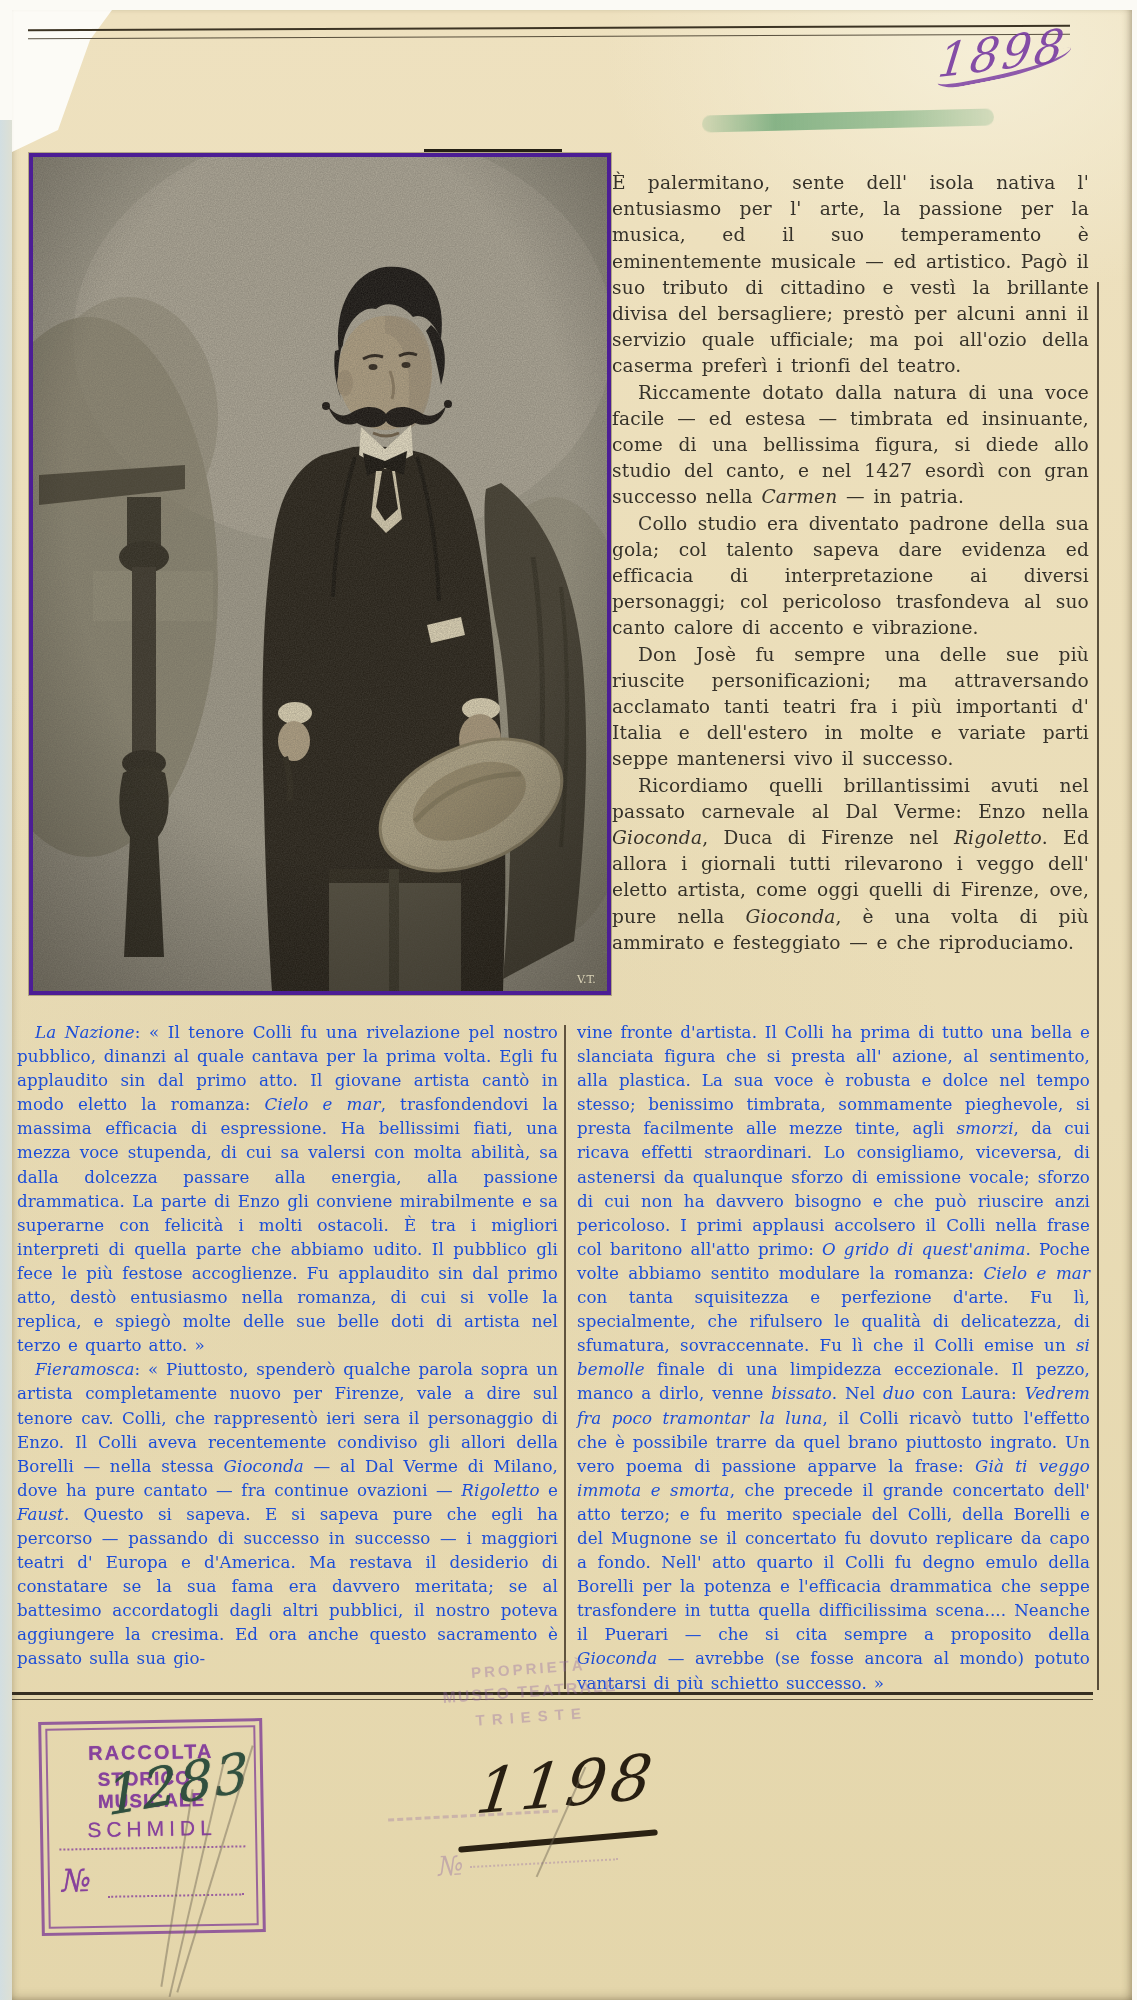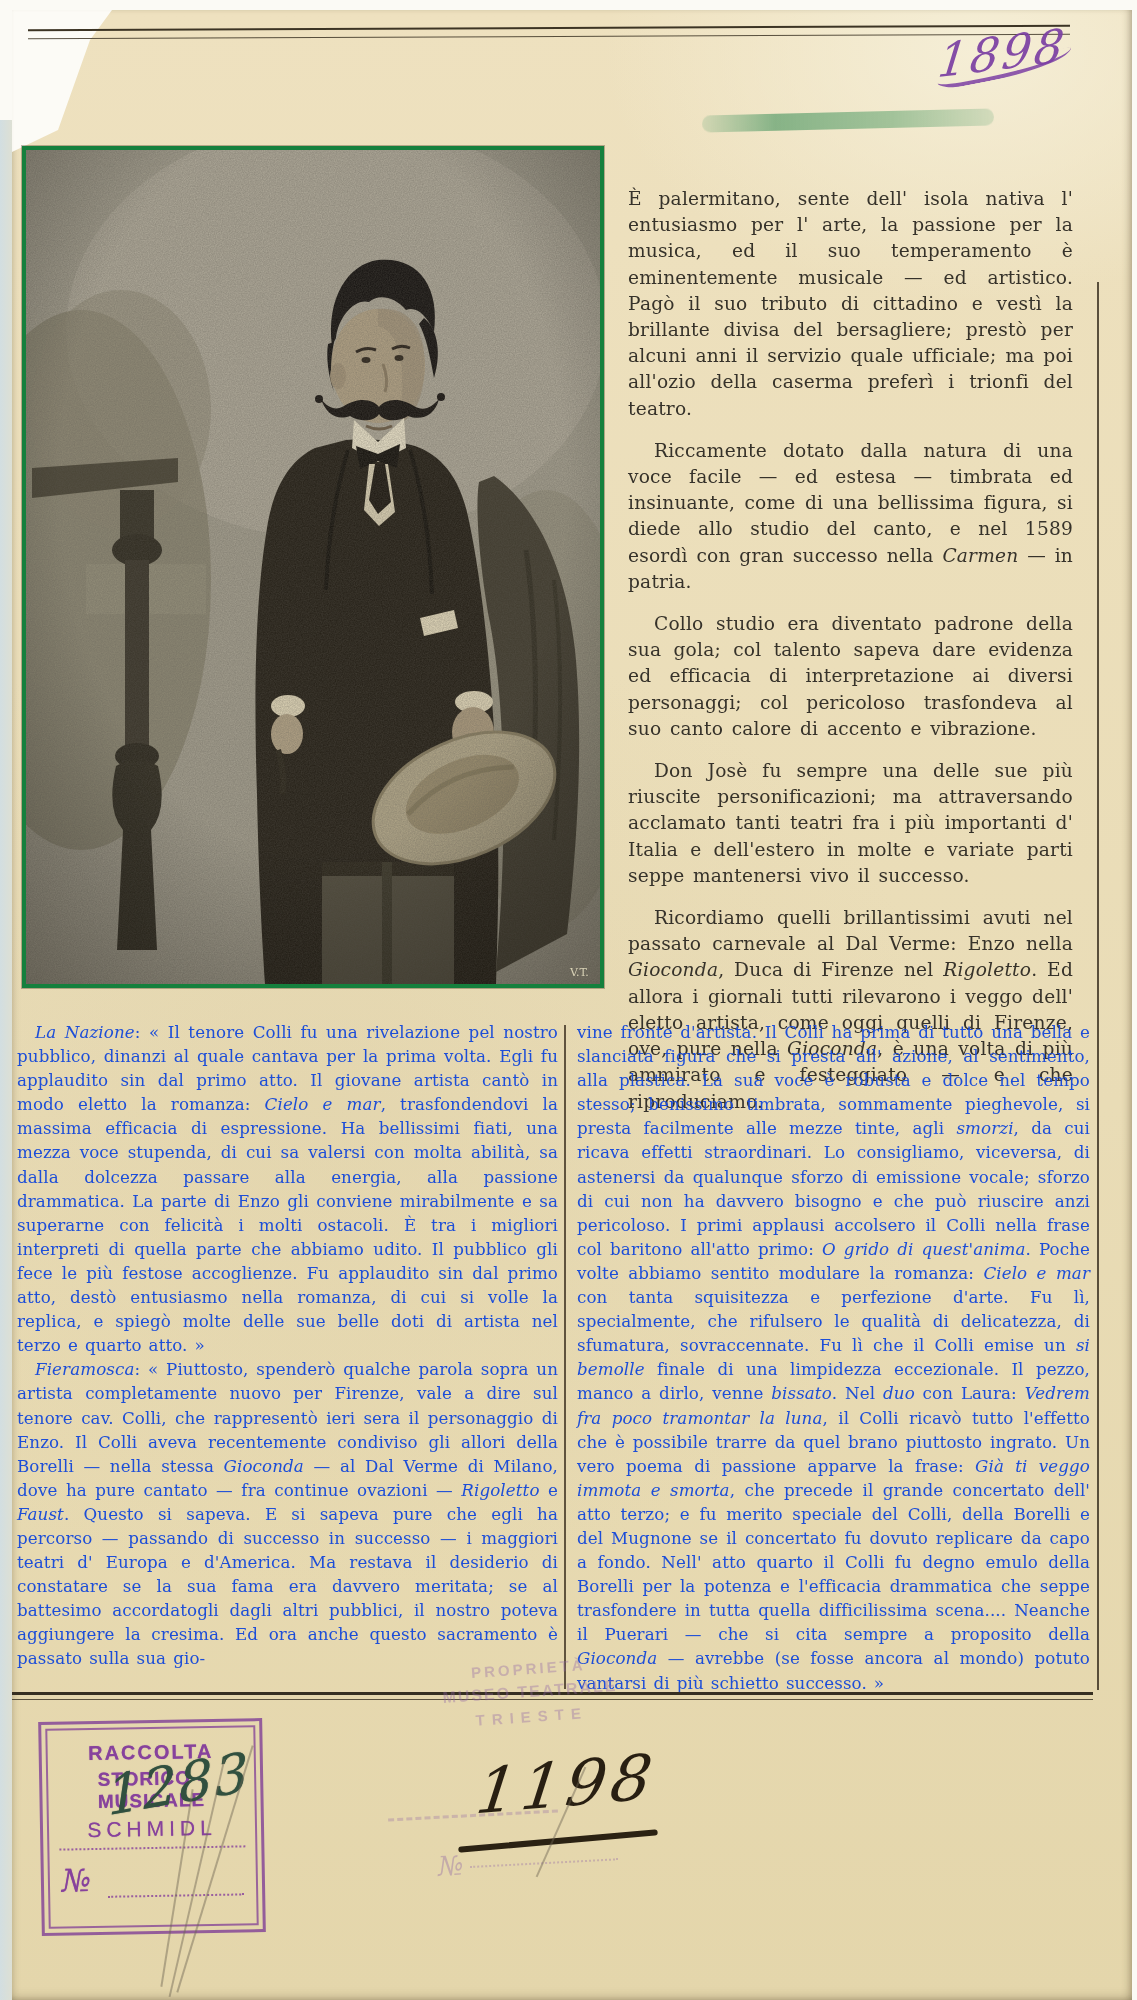--- a/index.html
+++ b/index.html
@@ -33,29 +33,29 @@
 
   .masthead{position:absolute;left:52px;top:42px;width:990px;margin:0;
             text-align:center;font-size:56px;font-weight:700;color:#171310;
             letter-spacing:.295em;word-spacing:.5em;white-space:nowrap;
             text-shadow:0 0 .6px #171310;}
   .green-mark{position:absolute;left:702px;top:112px;width:292px;height:17px;
             border-radius:9px;transform:rotate(-1.4deg);filter:blur(.4px);
             background:linear-gradient(90deg,rgba(96,164,116,.2),rgba(70,148,95,.62) 25%,rgba(82,156,102,.5) 65%,rgba(96,164,116,.22));}
   .title-underline{position:absolute;left:424px;top:149px;width:138px;height:3px;background:#241f14;}
 
-  .photo-frame{position:absolute;left:22px;top:146px;width:574px;height:834px;margin:0;
-            border:4px solid #15803d;background:#a29d8d;
+  .photo-frame{position:absolute;left:22px;top:146px;width:574px;height:834px;margin:7px;
+            border:4px solid #4c1d95;background:#a29d8d;
             box-shadow:0 0 0 1px rgba(70,58,32,.35);}
   .photo-frame svg{display:block;}
 
   .article-col{position:absolute;left:612px;top:170px;width:477px;
             font-size:18.6px;line-height:26.2px;color:#36322a;
             text-align:justify;letter-spacing:.2px;word-spacing:2.5px;}
-  .article-col p{margin:16px;text-indent:26px;}
+  .article-col p{margin:0;text-indent:26px;}
   .article-col p.first{text-indent:0;}
 
   .rule-right{position:absolute;left:1097px;top:282px;width:2px;height:1408px;
             background:rgba(52,42,28,.8);}
 
   .col{position:absolute;top:1020px;font-size:16.7px;line-height:24.1px;color:#1d4ed8;
             text-align:justify;letter-spacing:.1px;word-spacing:1.6px;}
   .col.bl{left:17px;width:541px;}
   .col.br{left:577px;width:513px;}
   .col p{margin:0;text-indent:18px;}
@@ -215,21 +215,21 @@
       </g>
 
       <rect x="0" y="0" width="574" height="834" filter="url(#grain)" opacity=".5"></rect>
       <rect x="0" y="0" width="574" height="834" fill="url(#vig)"></rect>
       <text x="544" y="826" font-size="11" fill="#d9d2b6" font-family="DejaVu Serif, serif">V.T.</text>
     </svg>
   </figure>
 
   <section class="article-col">
     <p class="first"><span>È palermitano, sente dell' isola nativa l' entusiasmo per l' arte, la passione per la musica, ed il suo temperamento è eminentemente musicale — ed artistico. Pagò il suo tributo di cittadino e vestì la brillante divisa del bersagliere; prestò per alcuni anni il servizio quale ufficiale; ma poi all'ozio della caserma preferì i trionfi del teatro.</span></p>
-    <p><span>Riccamente dotato dalla natura di una voce facile — ed estesa — timbrata ed insinuante, come di una bellissima figura, si diede allo studio del canto, e nel 1589 esordì con gran successo nella </span><i>Carmen</i><span> — in patria.</span></p>
+    <p><span>Riccamente dotato dalla natura di una voce facile — ed estesa — timbrata ed insinuante, come di una bellissima figura, si diede allo studio del canto, e nel 1427 esordì con gran successo nella </span><i>Carmen</i><span> — in patria.</span></p>
     <p><span>Collo studio era diventato padrone della sua gola; col talento sapeva dare evidenza ed efficacia di interpretazione ai diversi personaggi; col pericoloso trasfondeva al suo canto calore di accento e vibrazione.</span></p>
     <p><span>Don Josè fu sempre una delle sue più riuscite personificazioni; ma attraversando acclamato tanti teatri fra i più importanti d' Italia e dell'estero in molte e variate parti seppe mantenersi vivo il successo.</span></p>
     <p><span>Ricordiamo quelli brillantissimi avuti nel passato carnevale al Dal Verme: Enzo nella </span><i>Gioconda</i><span>, Duca di Firenze nel </span><i>Rigoletto</i><span>. Ed allora i giornali tutti rilevarono i veggo dell' eletto artista, come oggi quelli di Firenze, ove, pure nella </span><i>Gioconda</i><span>, è una volta di più ammirato e festeggiato — e che riproduciamo.</span></p>
   </section>
 
   <div class="rule-right"></div>
 
   <section class="col bl">
     <p><i>La Nazione</i><span>: « Il tenore Colli fu una rivelazione pel nostro pubblico, dinanzi al quale cantava per la prima volta. Egli fu applaudito sin dal primo atto. Il giovane artista cantò in modo eletto la romanza: </span><i>Cielo e mar</i><span>, trasfondendovi la massima efficacia di espressione. Ha bellissimi fiati, una mezza voce stupenda, di cui sa valersi con molta abilità, sa dalla dolcezza passare alla energia, alla passione drammatica. La parte di Enzo gli conviene mirabilmente e sa superarne con felicità i molti ostacoli. È tra i migliori interpreti di quella parte che abbiamo udito. Il pubblico gli fece le più festose accoglienze. Fu applaudito sin dal primo atto, destò entusiasmo nella romanza, di cui si volle la replica, e spiegò molte delle sue belle doti di artista nel terzo e quarto atto. »</span></p>
     <p><i>Fieramosca</i><span>: « Piuttosto, spenderò qualche parola sopra un artista completamente nuovo per Firenze, vale a dire sul tenore cav. Colli, che rappresentò ieri sera il personaggio di Enzo. Il Colli aveva recentemente condiviso gli allori della Borelli — nella stessa </span><i>Gioconda</i><span> — al Dal Verme di Milano, dove ha pure cantato — fra continue ovazioni — </span><i>Rigoletto</i><span> e </span><i>Faust</i><span>. Questo si sapeva. E si sapeva pure che egli ha percorso — passando di successo in successo — i maggiori teatri d' Europa e d'America. Ma restava il desiderio di constatare se la sua fama era davvero meritata; se al battesimo accordatogli dagli altri pubblici, il nostro poteva aggiungere la cresima. Ed ora anche questo sacramento è passato sulla sua gio-</span></p>

